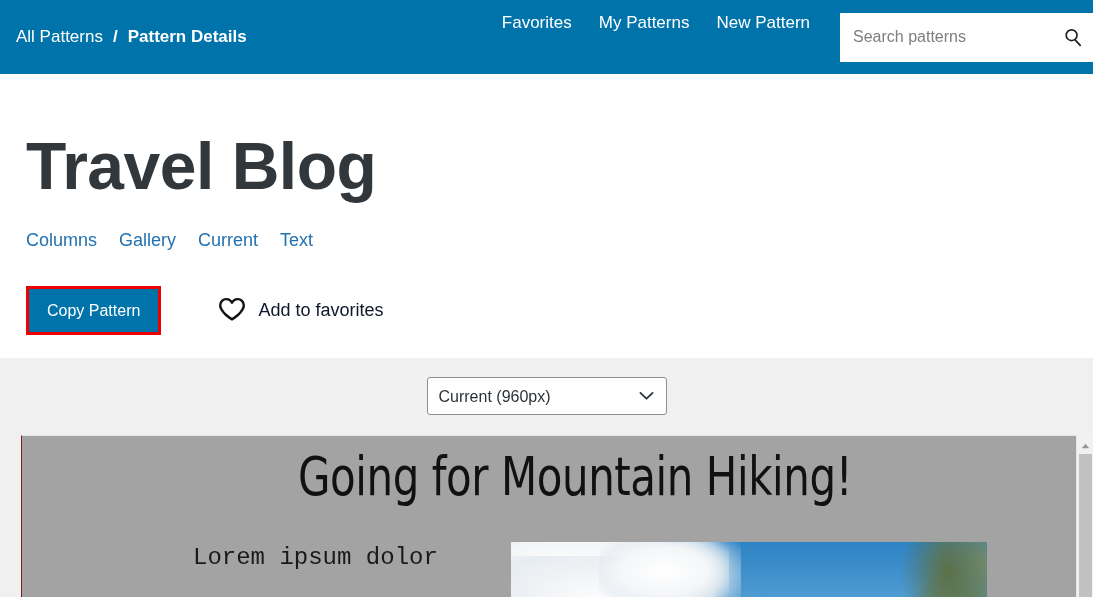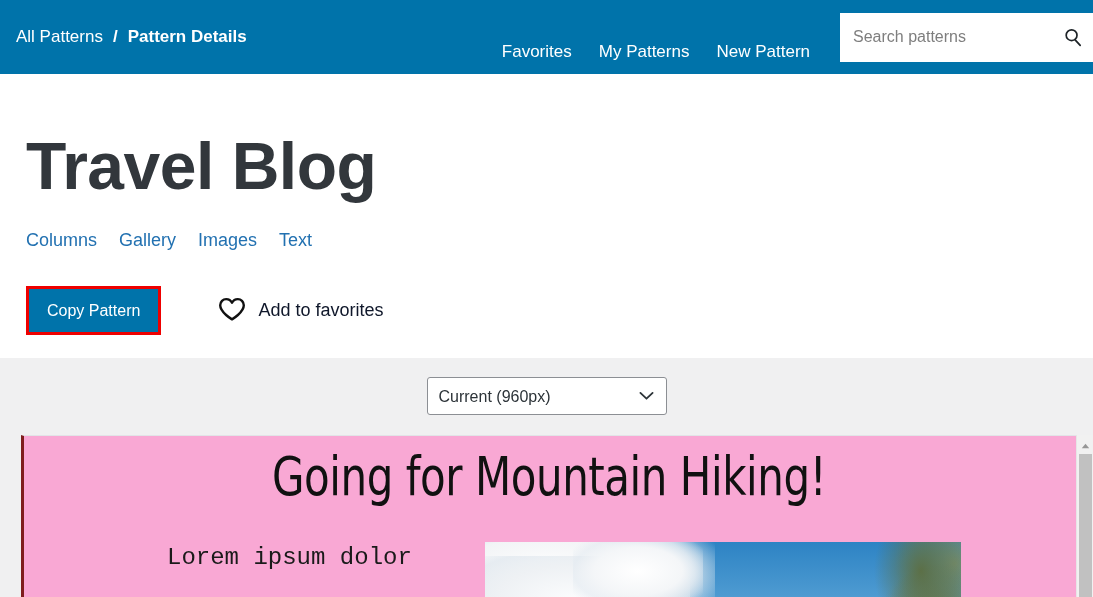--- a/index.html
+++ b/index.html
@@ -43,21 +43,21 @@
     font-weight: 700;
   }
   .crumb-current {
     color: #ffffff;
     font-size: 17px;
     font-weight: 700;
   }
   .header-right {
     margin-left: auto;
     display: flex;
-    align-items: flex-end;
+    align-items: flex-start;
     margin-right: 0;
   }
   .nav-links {
     display: flex;
     align-items: center;
     gap: 27px;
     margin-right: 30px;
   }
   .nav-link {
     color: #ffffff;
@@ -205,24 +205,25 @@
     pointer-events: none;
     line-height: 0;
   }
 
   .preview-frame {
     position: absolute;
     left: 21px;
     top: 77px;
     right: 0px;
     bottom: 0;
-    background: #f9a8d4;
+    background: #a3a3a3;
     border-top: 1px solid #e2e4e7;
-    border-left: 3px solid #7f1d1d;
+    border-left: 1px solid #7f1d1d;
     overflow: hidden;
+    padding-left: 28px;
   }
   .preview-inner {
     position: relative;
     width: 1050px;
     height: 100%;
   }
   .preview-heading {
     margin: 0;
     padding-top: 12px;
     text-align: center;
@@ -353,21 +354,21 @@
     </div>
   </div>
 </header>
 
 <section class="pattern-info">
   <h1 class="pattern-title">Travel Blog</h1>
 
   <div class="category-links">
     <a class="category-link" href="#">Columns</a>
     <a class="category-link" href="#">Gallery</a>
-    <a class="category-link" href="#">Images</a>
+    <a class="category-link" href="#">Current</a>
     <a class="category-link" href="#">Text</a>
   </div>
 
   <div class="actions-row">
     <span class="copy-btn-wrap">
       <button class="copy-btn">Copy Pattern</button>
     </span>
 
     <button class="fav-btn">
       <span>

